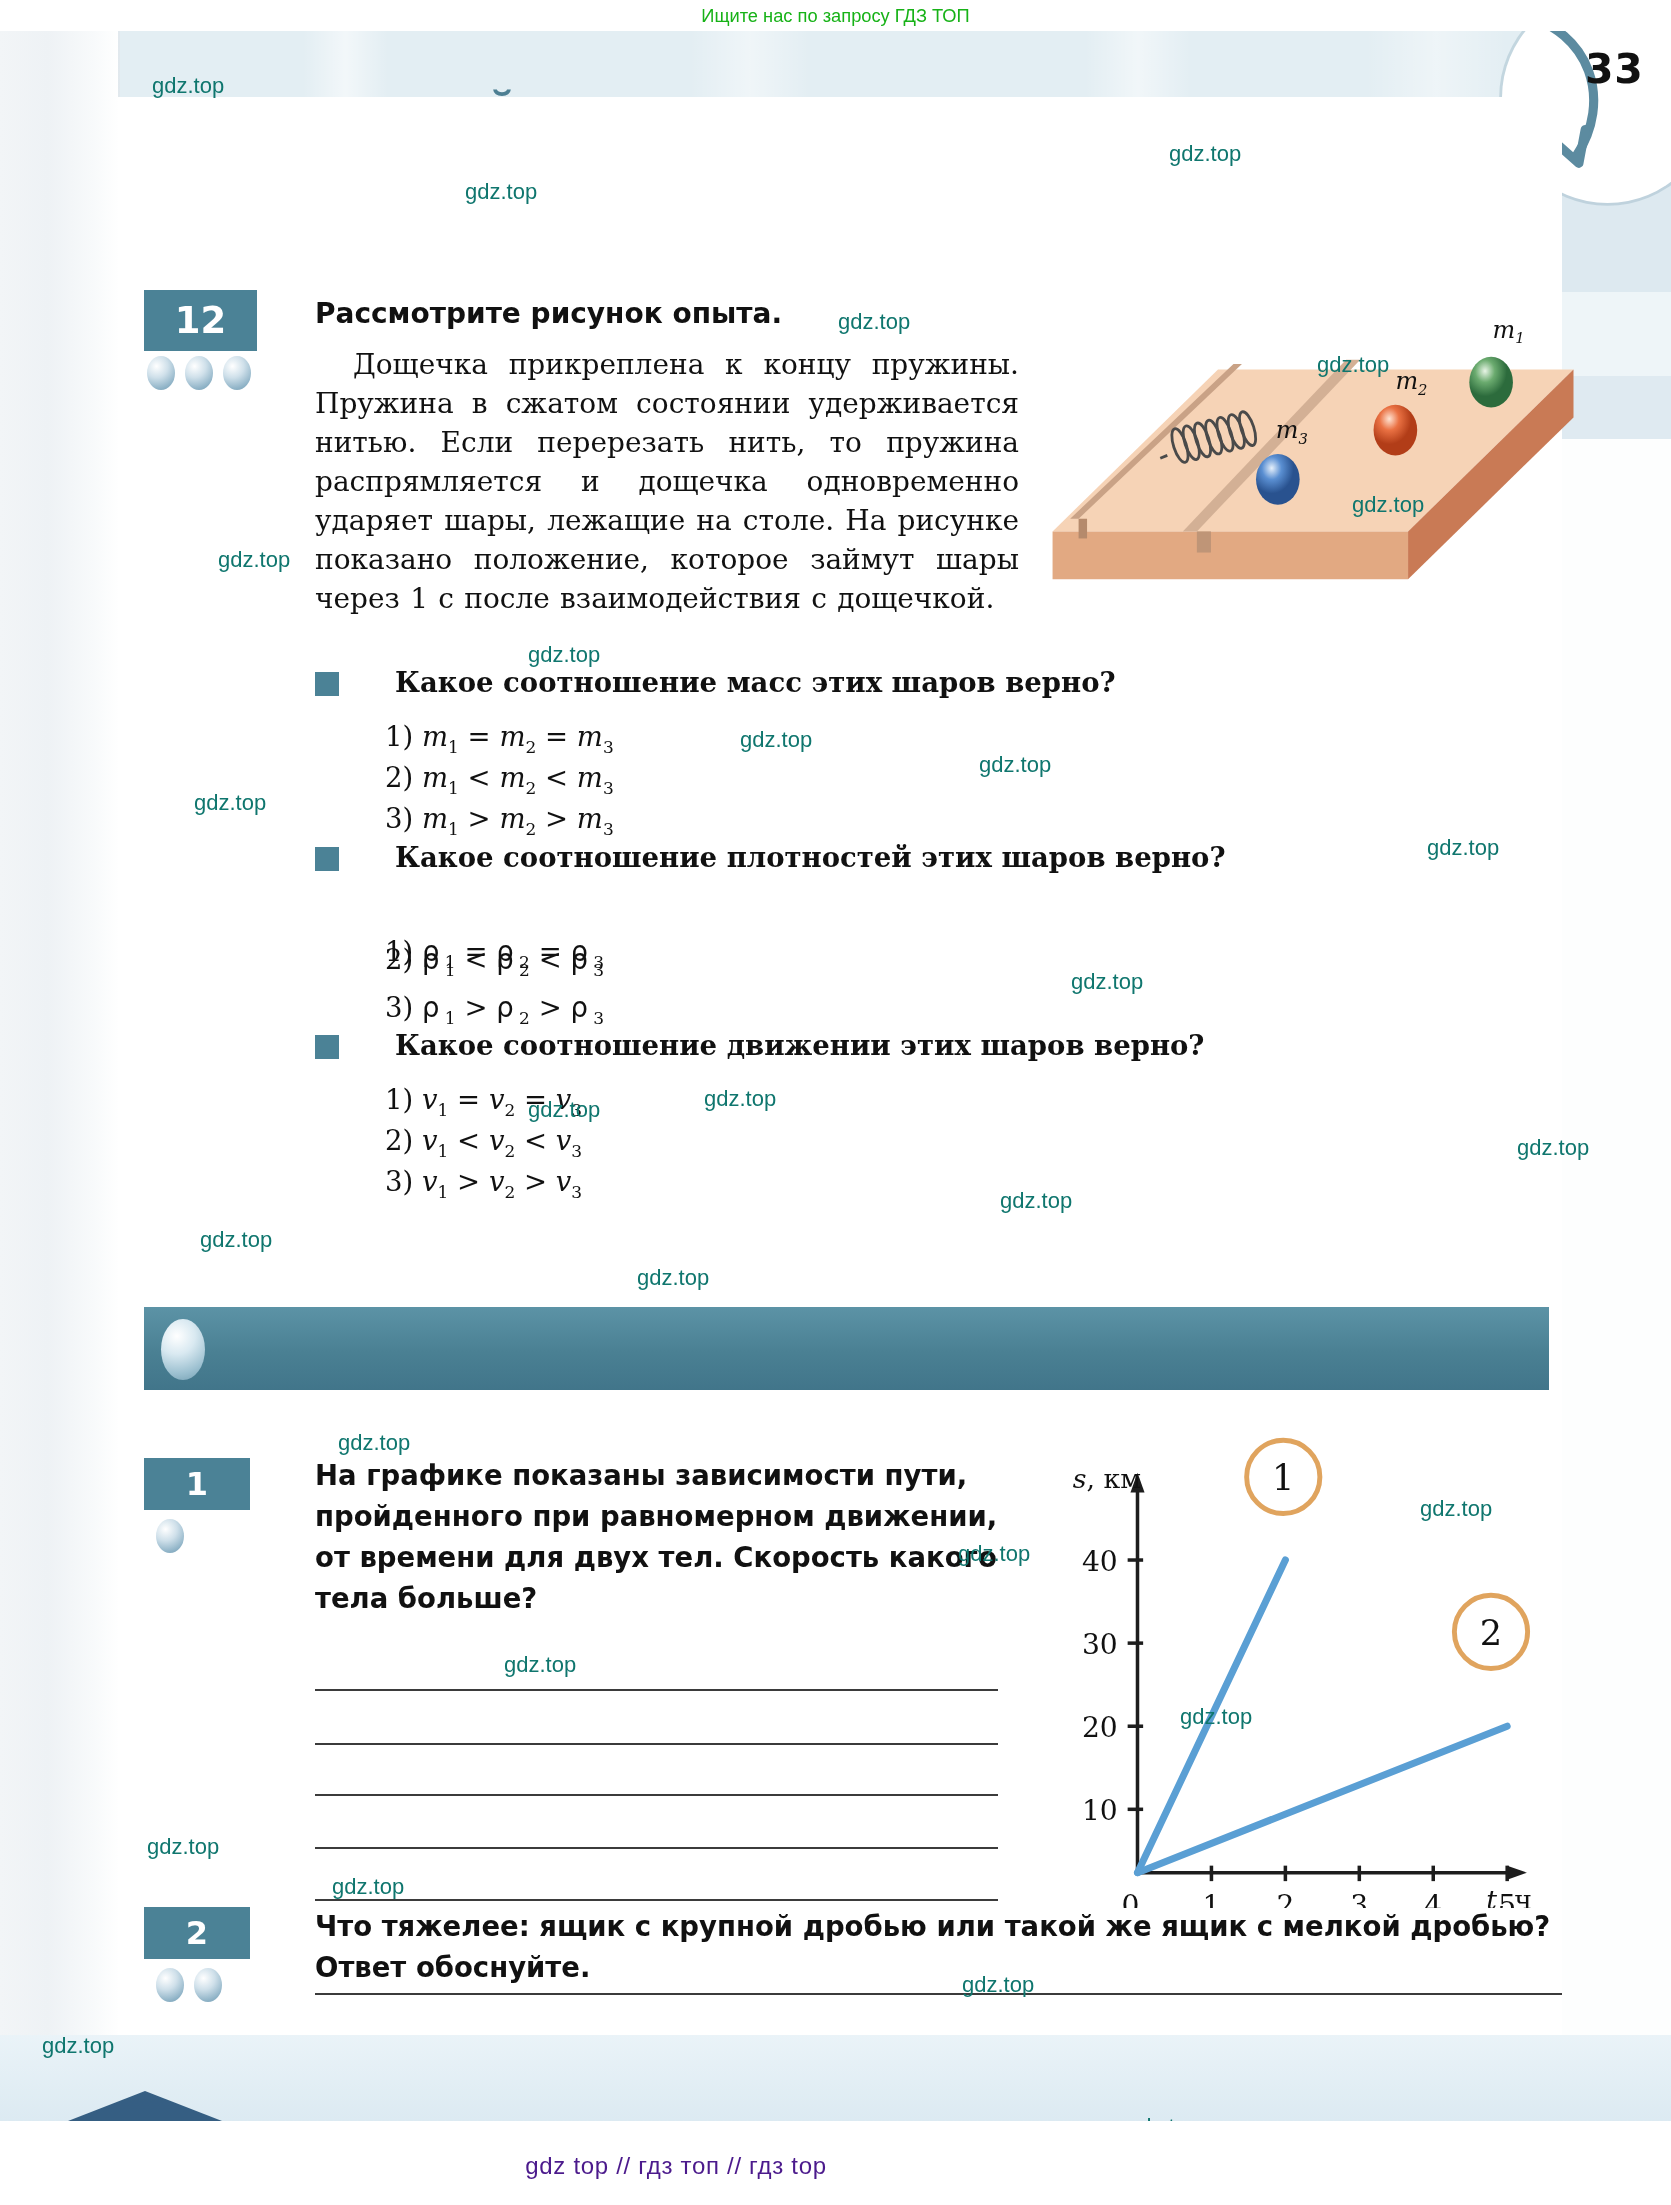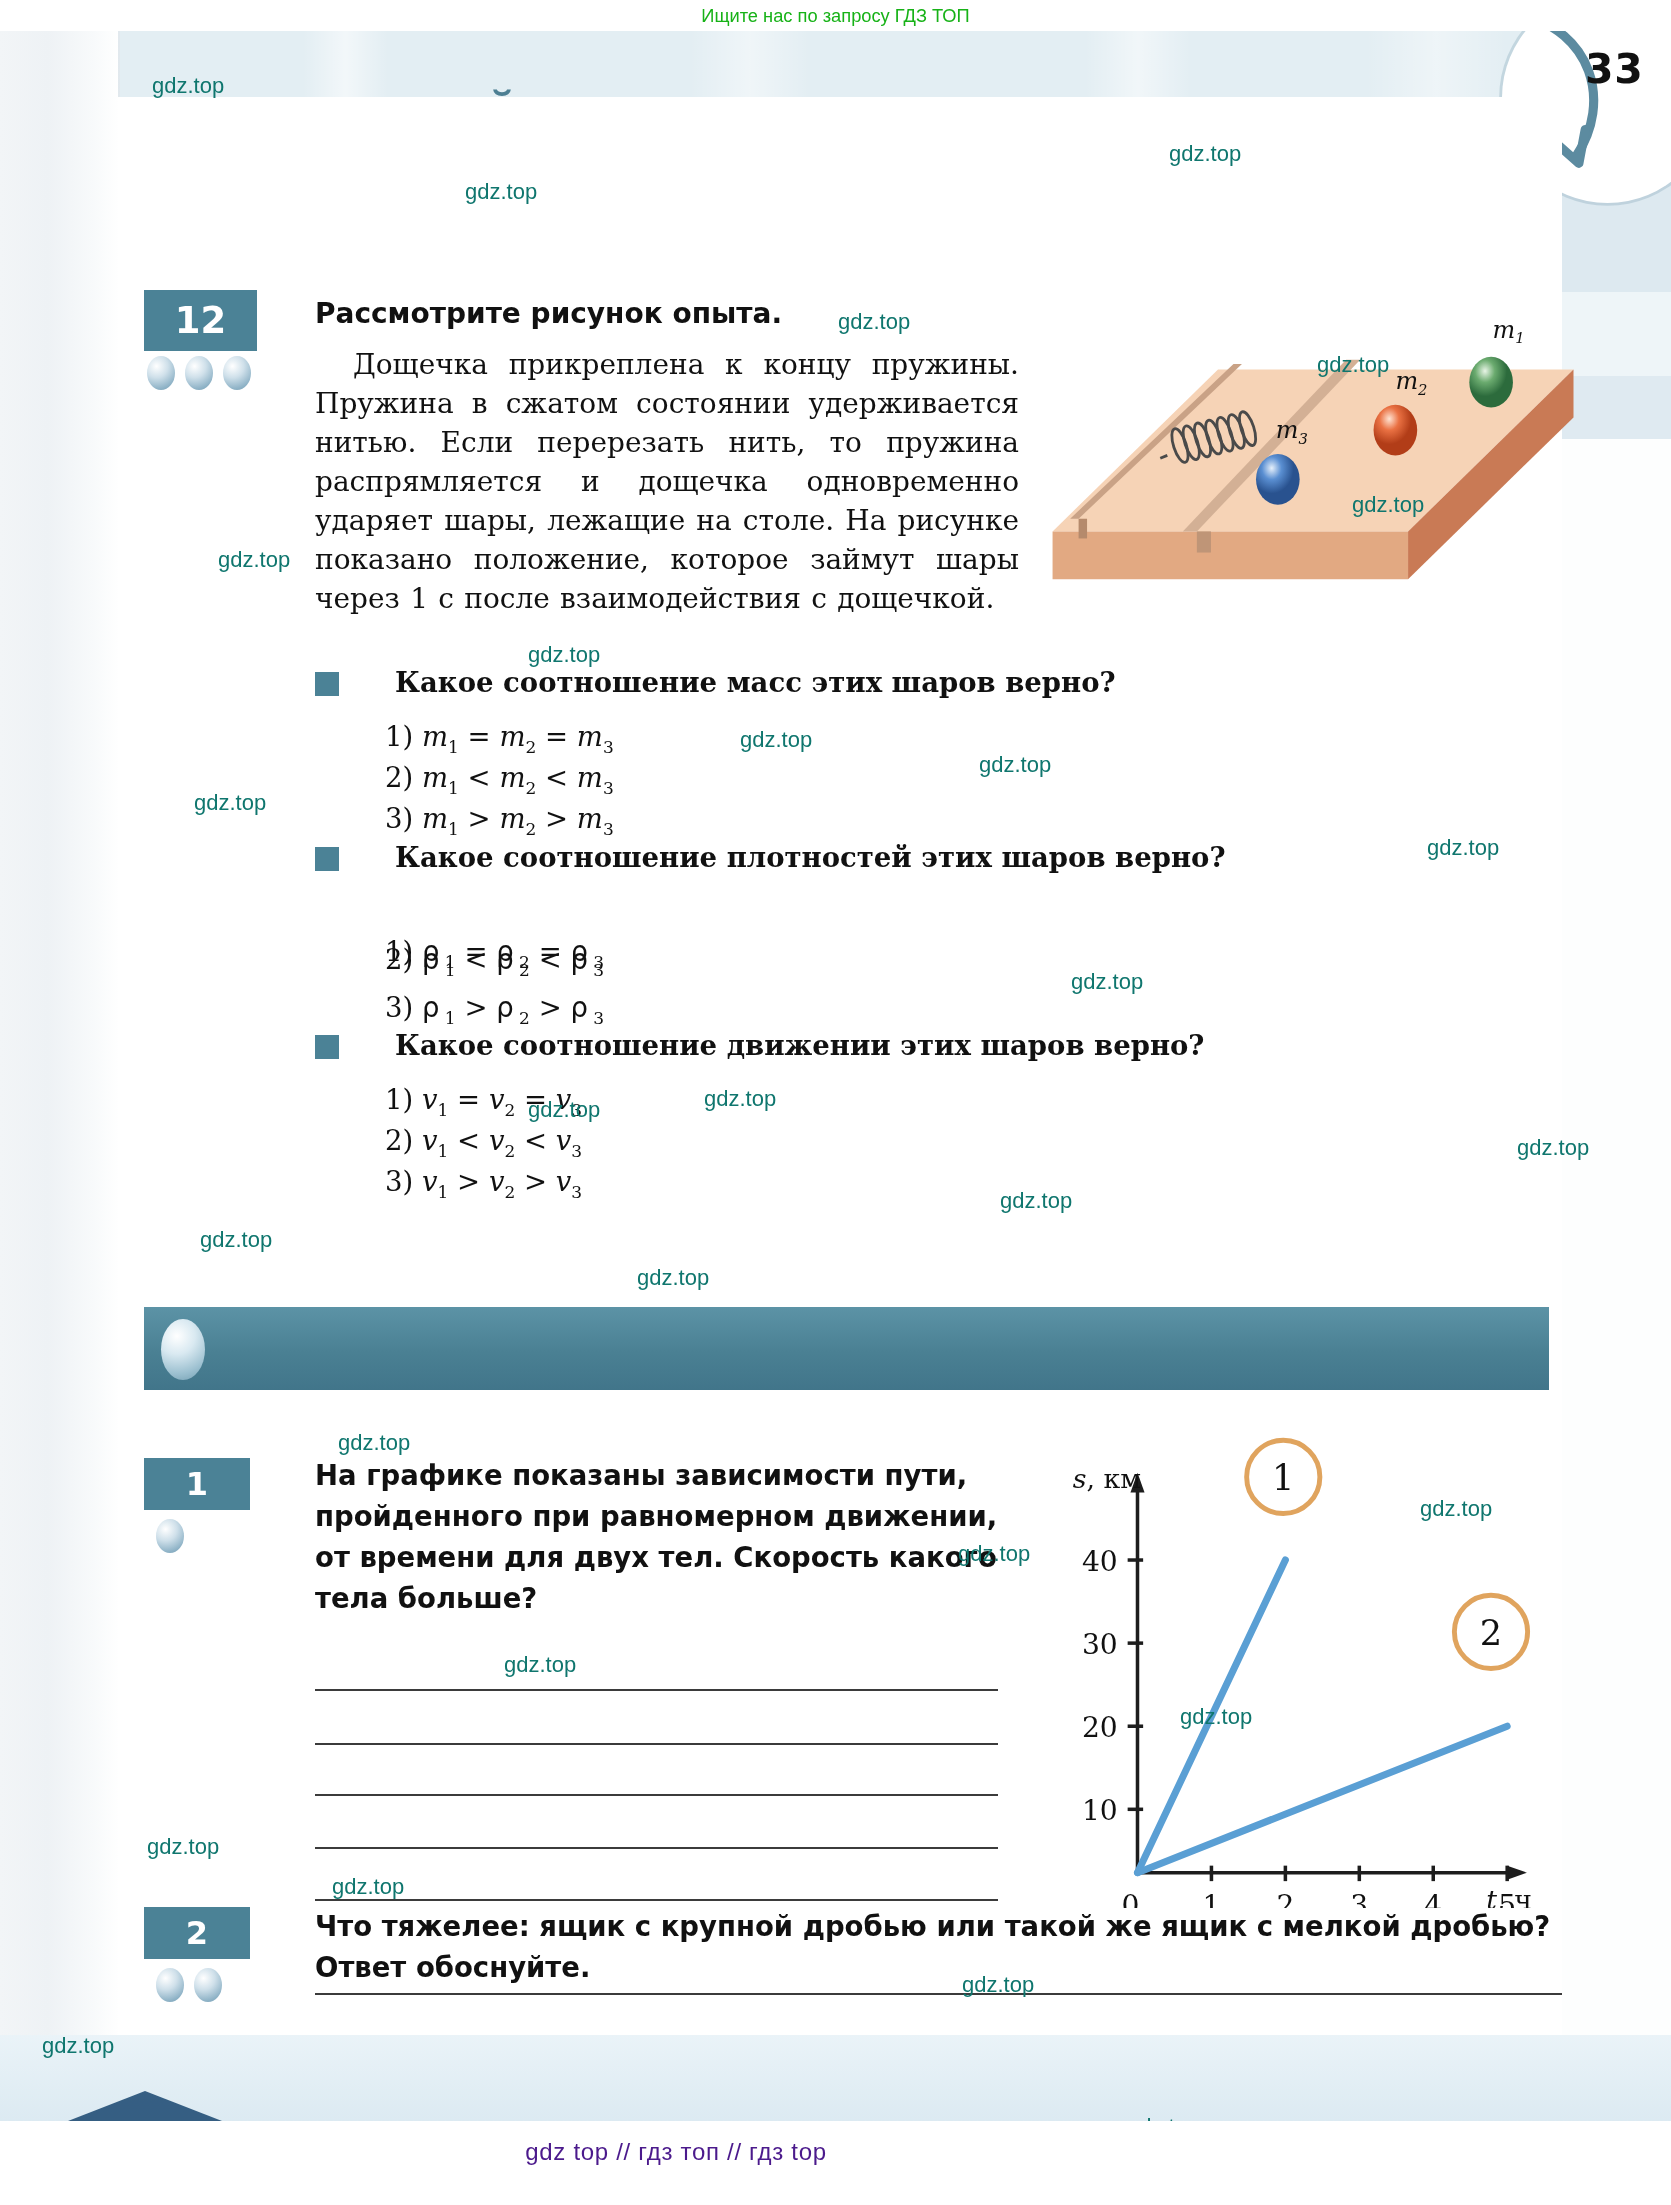--- a/index.html
+++ b/index.html
@@ -173,21 +173,21 @@
   
   .wm{
     position:absolute;color:#0f766e;font-size:22px;
     font-family:"Liberation Sans",sans-serif;white-space:nowrap;
     pointer-events:none;
   }
 
   
   .footer{
     position:absolute;left:0;top:2138px;width:1352px;height:42px;
-    display:flex;align-items:flex-start;justify-content:center;
+    display:flex;align-items:flex-end;justify-content:center;
     color:#4b1a8c;font-size:24px;font-family:"Liberation Sans",sans-serif;
     white-space:nowrap;letter-spacing:0.7px;
   }
 </style>
 </head>
 <body>
 
 <div class="promo">
   <span>Ищите нас по запросу ГДЗ ТОП</span>
 </div>

